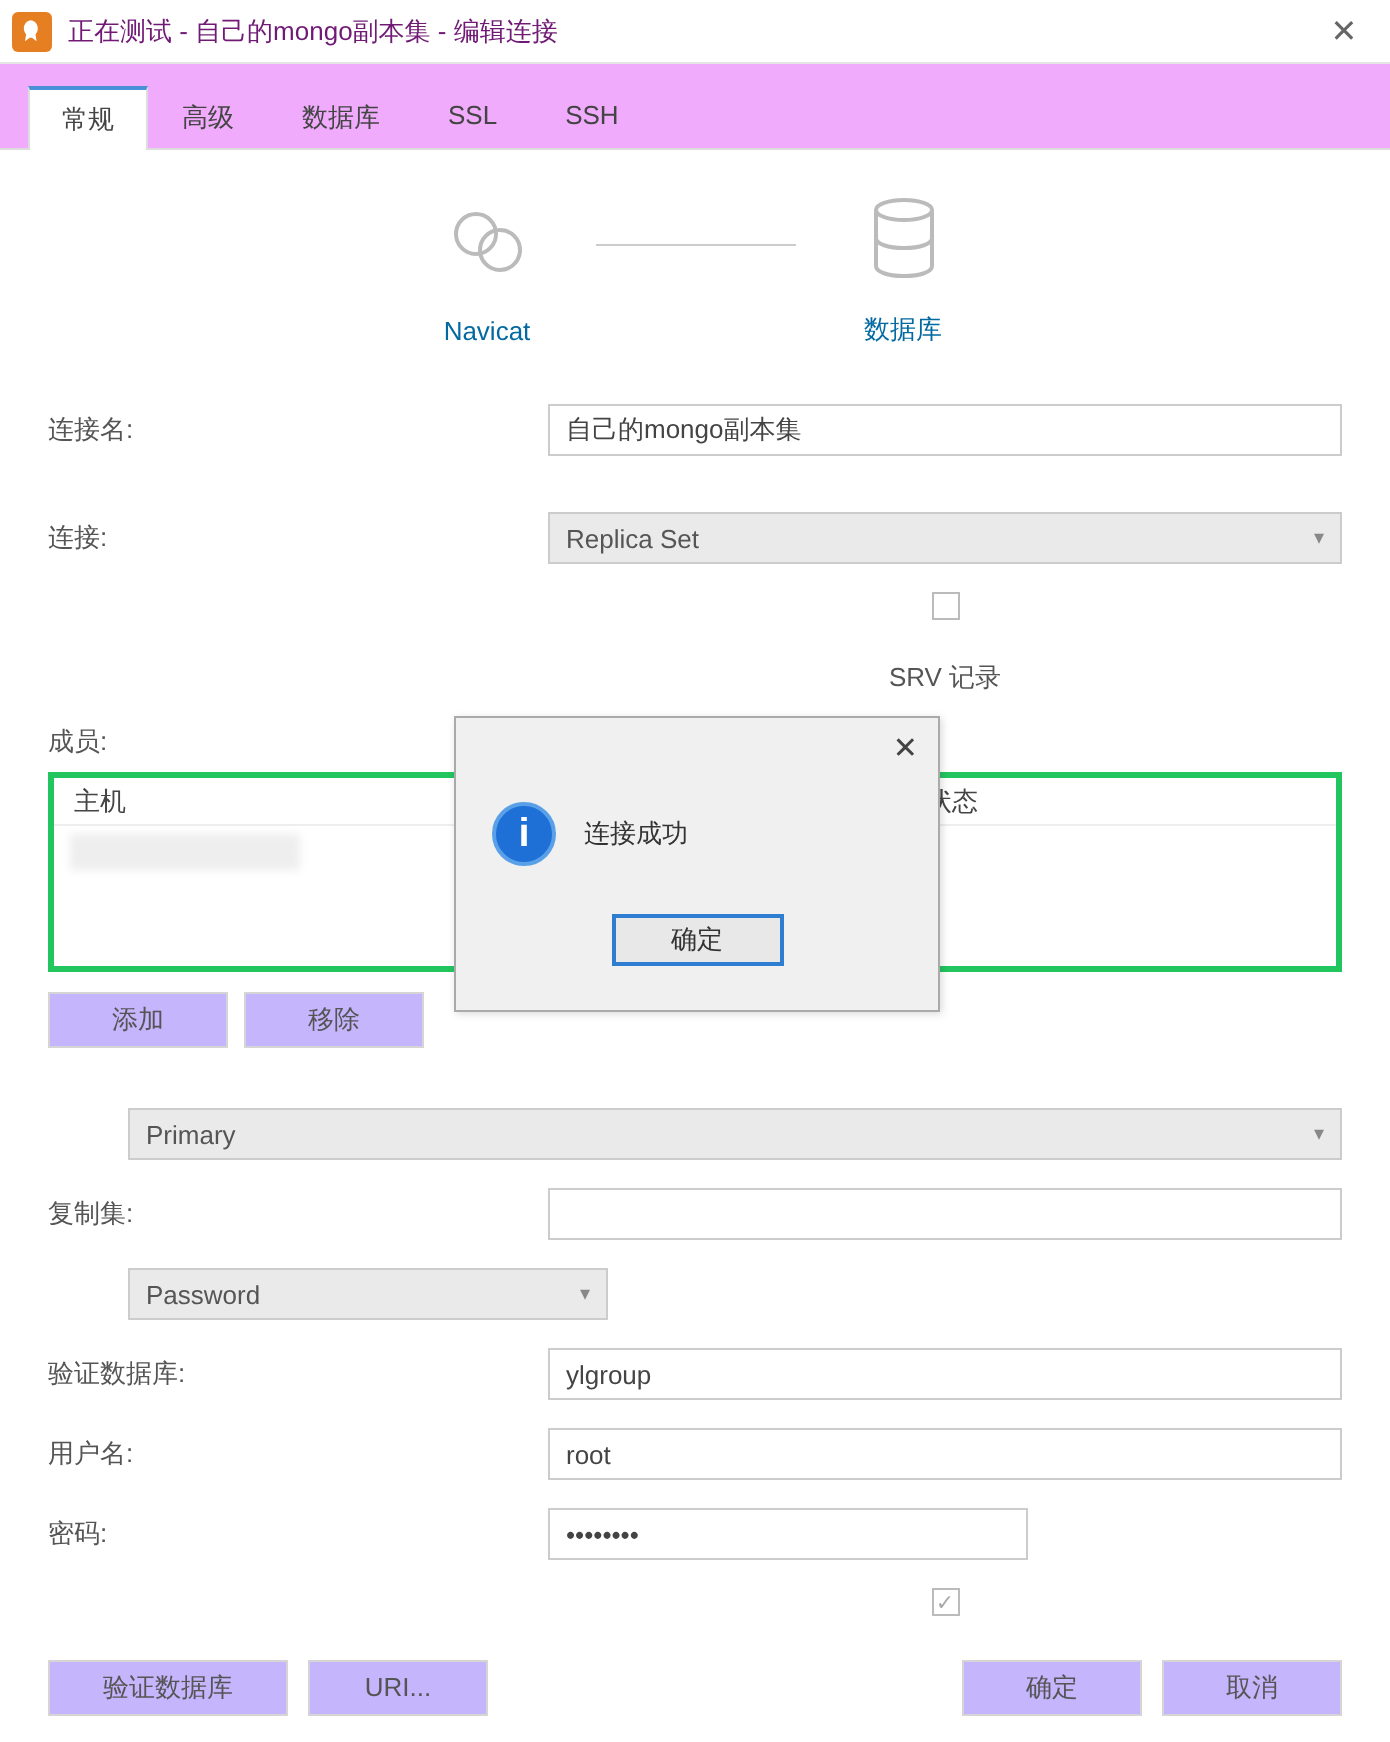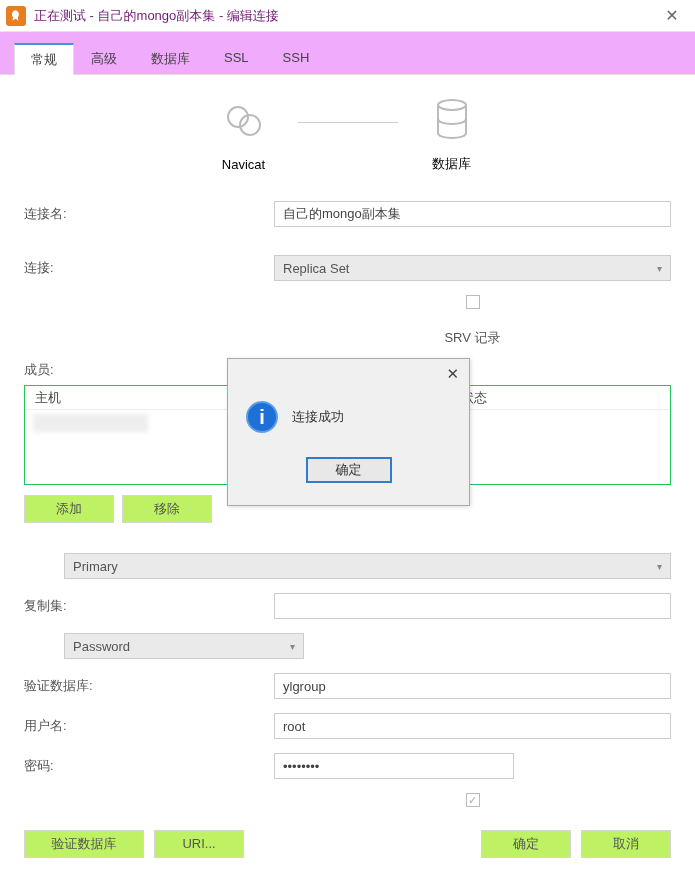--- a/index.html
+++ b/index.html
@@ -12,46 +12,46 @@
 .titlebar .close { width: 46px; height: 32px; display: flex; align-items: center; justify-content: center; color: #666; font-size: 16px; cursor: pointer; }
 
 .tabs { display: flex; border-bottom: 1px solid #ddd; padding: 10px 14px 0 14px; background: #f0abfc; }
 .tab { padding: 6px 16px; font-size: 13px; color: #444; cursor: pointer; border: 1px solid transparent; border-bottom: none; position: relative; top: 1px; }
 .tab.active { border-color: #ddd; background: #fff; border-top: 2px solid #4a90d9; }
 
 .body { padding: 20px 24px 0 24px; height: 740px; overflow: hidden; }
 
 .diagram { display: flex; align-items: center; justify-content: center; gap: 30px; margin-bottom: 28px; }
 .diag-item { display: flex; flex-direction: column; align-items: center; gap: 8px; }
-.diag-label { font-size: 13px; color: #000000; }
+.diag-label { font-size: 13px; color: #0369a1; }
 .diag-line { width: 100px; height: 1px; background: #ccc; margin-bottom: 24px; }
 .diag-icon svg { width: 48px; height: 48px; }
 
 .row { display: flex; align-items: center; margin-bottom: 14px; }
 .row .lbl { width: 210px; font-size: 13px; color: #555; }
 .row .fld { flex: 1; margin-left: 40px; }
 .row input[type=text], .row input[type=password] { width: 100%; height: 26px; border: 1px solid #ccc; padding: 0 8px; font-size: 13px; color: #444; }
 .row .select { width: 100%; height: 26px; border: 1px solid #ccc; background: #eaeaea; padding: 0 8px; font-size: 13px; color: #555; display: flex; align-items: center; justify-content: space-between; }
 .row .select.mid { width: 240px; }
 .chev { color: #888; font-size: 10px; }
 .cbrow { display: flex; align-items: center; gap: 20px; font-size: 13px; color: #555; flex-direction: column; }
 .cb { width: 14px; height: 14px; border: 1px solid #bbb; display: inline-flex; align-items: center; justify-content: center; background: #fff; }
 .cb.checked::after { content: "✓"; font-size: 11px; color: #aaa; }
 
 .members-lbl { font-size: 13px; color: #555; margin: 14px 0 6px 0; }
-.members-box { border: 1px solid #22c55e; height: 100px; }
+.members-box { border: 3px solid #22c55e; height: 100px; }
 .members-head { display: flex; height: 24px; border-bottom: 1px solid #eee; background: #fff; }
 .members-head div { font-size: 13px; color: #444; padding: 3px 10px; }
 .mh-host { flex: 0 0 356px; border-right: 1px solid #eee; }
 .mh-port { flex: 0 0 70px; border-right: 1px solid #eee; }
 .mh-stat { flex: 1; }
 .members-row { height: 26px; display: flex; align-items: center; }
 .members-row .redact { margin-left: 8px; width: 115px; height: 18px; background: #eee; filter: blur(2px); }
 .btn-row { display: flex; gap: 8px; margin-top: 10px; margin-bottom: 10px; }
-.btn { height: 28px; padding: 0 22px; font-size: 13px; color: #555; background: #bef264; border: 1px solid #d5d5d5; display: inline-flex; align-items: center; justify-content: center; cursor: pointer; min-width: 90px; }
+.btn { height: 28px; padding: 0 22px; font-size: 13px; color: #555; background: #c4b5fd; border: 1px solid #d5d5d5; display: inline-flex; align-items: center; justify-content: center; cursor: pointer; min-width: 90px; }
 
 .footer { position: absolute; bottom: 0; left: 0; right: 0; height: 56px; display: flex; align-items: center; padding: 0 24px; gap: 10px; border-top: 1px solid #fff; }
 .footer .spacer { flex: 1; }
 
 .dialog { position: absolute; left: 227px; top: 358px; width: 243px; height: 148px; background: #f0f0f0; border: 1px solid #aaa; box-shadow: 1px 1px 4px rgba(0,0,0,.15); }
 .dialog .dlg-close { position: absolute; top: 6px; right: 10px; font-size: 15px; color: #444; cursor: pointer; }
 .dialog .dlg-body { display: flex; align-items: center; gap: 14px; padding: 42px 18px 0 18px; }
 .dialog .dlg-body .info-icon { width: 32px; height: 32px; border-radius: 50%; background: #1e6fd6; display: flex; align-items: center; justify-content: center; color: #fff; font-weight: bold; font-size: 20px; border: 2px solid #5aa0e8; }
 .dialog .dlg-msg { font-size: 13px; color: #333; }
 .dialog .dlg-foot { display: flex; justify-content: center; margin-top: 24px; }

